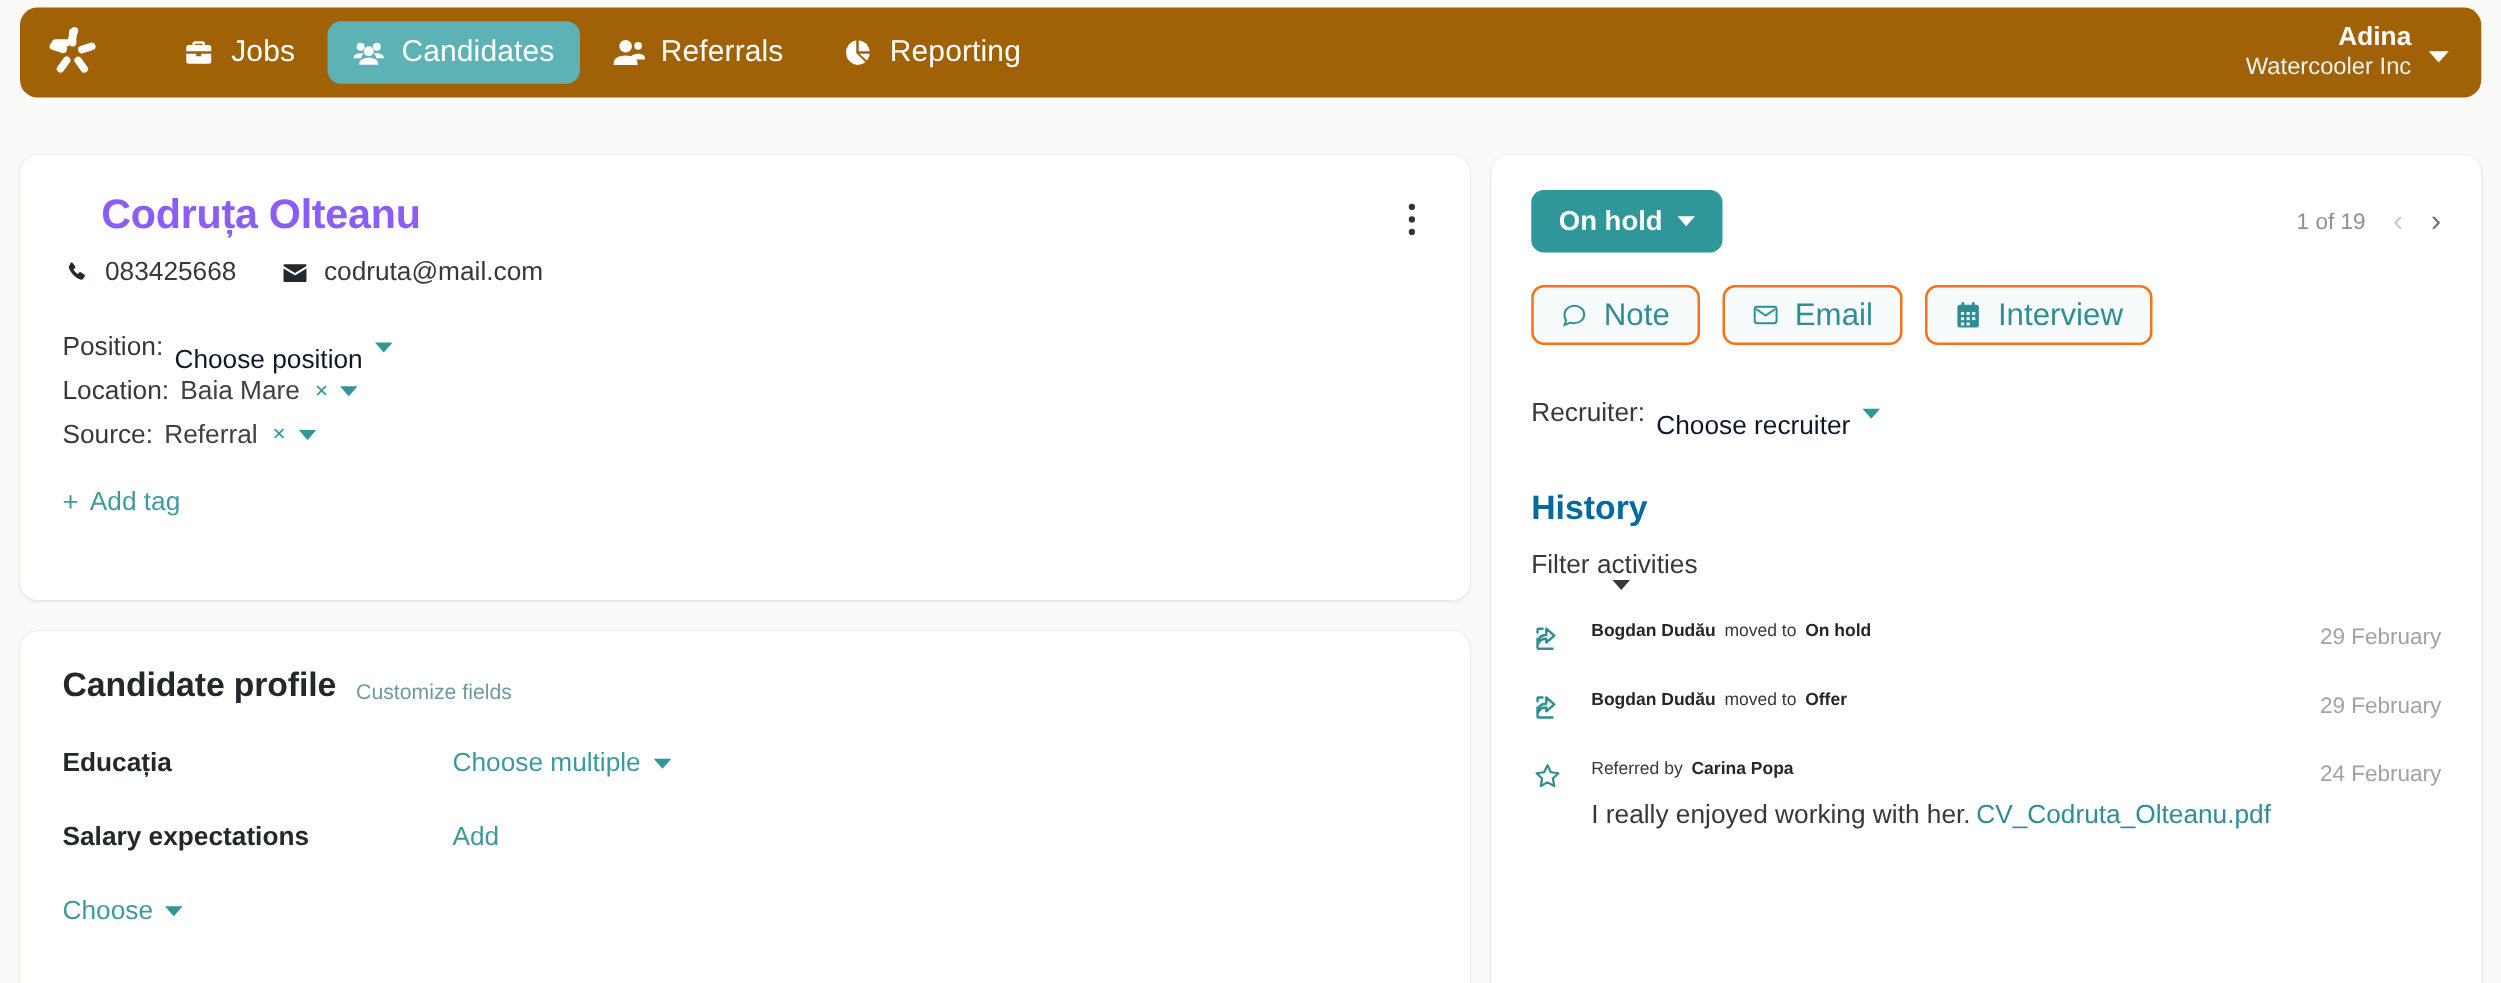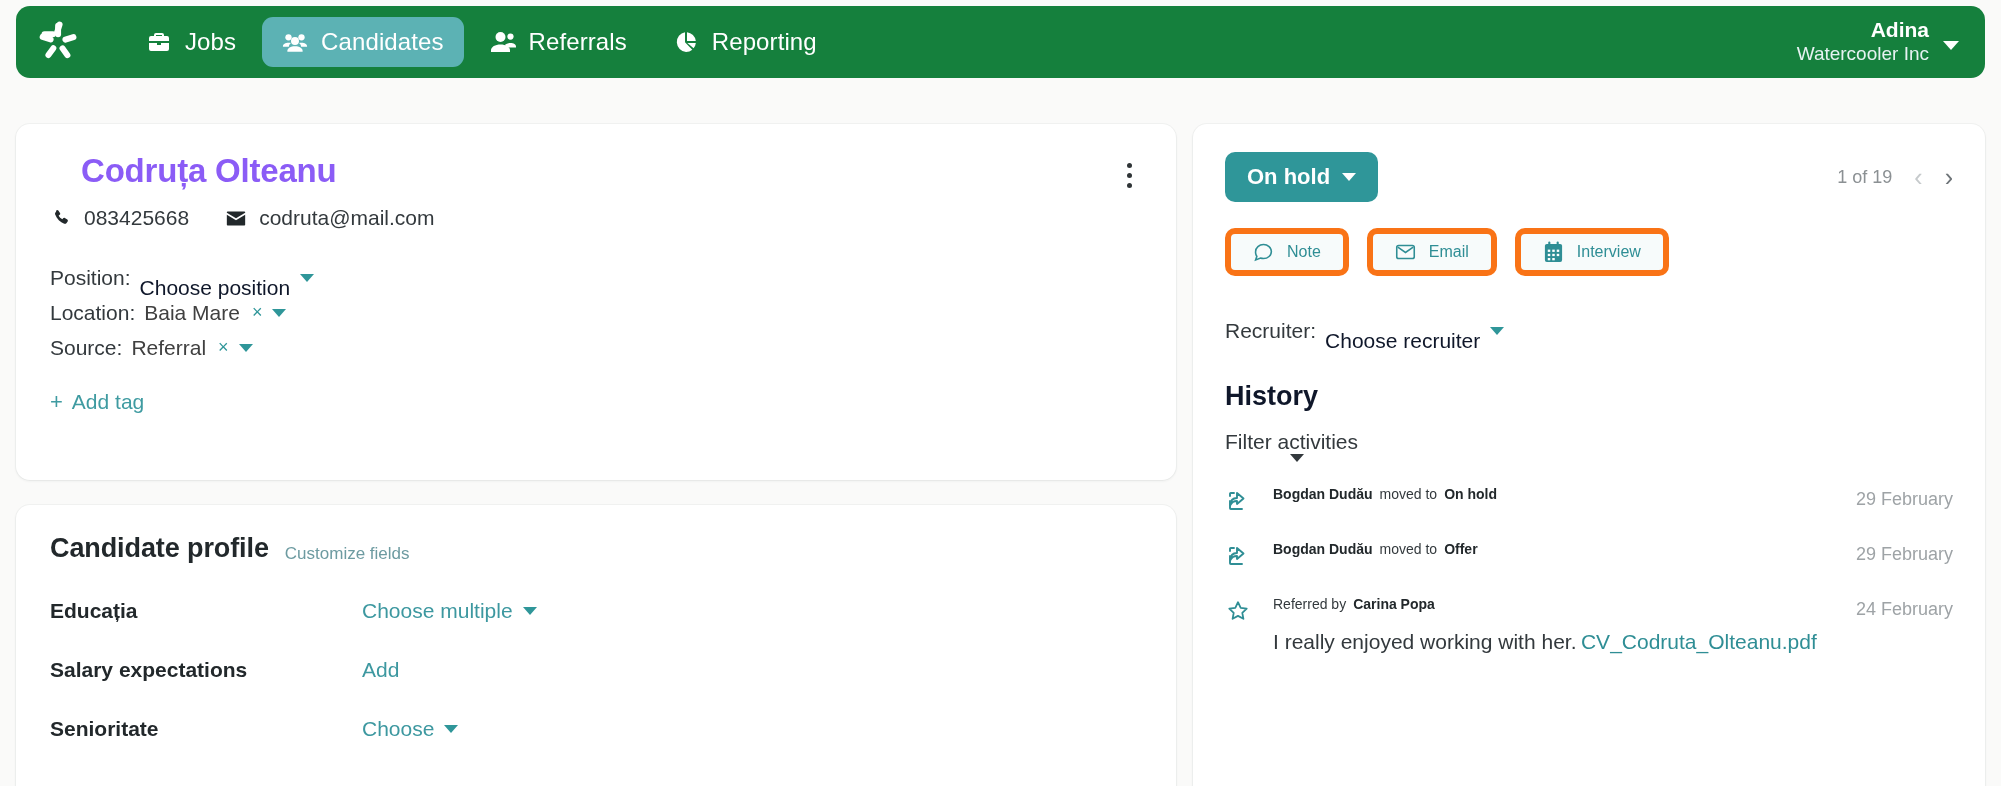--- a/index.html
+++ b/index.html
@@ -17,21 +17,21 @@
     -webkit-font-smoothing: antialiased;
   }
 
   
   .topbar {
     position: absolute;
     left: 16px;
     top: 6px;
     width: 1969px;
     height: 72px;
-    background: #15803d;
+    background: #a16207;
     border-radius: 14px;
     display: flex;
     align-items: center;
     padding: 0 22px 0 18px;
   }
 
   .brand-logo {
     width: 48px;
     height: 48px;
     margin-right: 44px;
@@ -269,46 +269,46 @@
     line-height: 1;
     cursor: pointer;
     font-family: "Liberation Sans", sans-serif;
   }
   .pager-prev { color: #c6cacc; }
   .pager-next { color: #6e7478; }
 
   .action-row { display: flex; gap: 18px; margin-top: 26px; }
   .action-btn {
     background: #f7fbfb;
-    border: 6px solid #f97316;
+    border: 2px solid #f97316;
     border-radius: 10px;
     height: 48px;
     padding: 0 22px;
     display: inline-flex;
     align-items: center;
     gap: 13px;
     color: #2f8e95;
-    font-size: 16px;
+    font-size: 25px;
     cursor: pointer;
     font-family: inherit;
   }
 
   .recruiter-row {
     display: flex;
     align-items: center;
     font-size: 21px;
     color: #33393d;
     margin-top: 33px;
   }
 
   .history-title {
     font-size: 27px;
     font-weight: bold;
-    color: #0f172a;
-    margin-top: 28px;
+    color: #0369a1;
+    margin-top: 38px;
   }
   .filter-row {
     display: inline-flex;
     align-items: center;
     font-size: 21px;
     color: #33393d;
     margin-top: 18px;
     cursor: pointer;
     flex-direction: column;
   }
@@ -526,21 +526,20 @@
   </div>
 
   <div class="field-row">
     <span class="field-label">Salary expectations</span>
     <span class="field-value">
       <span>Add</span>
     </span>
   </div>
 
   <div class="field-row">
-    <span class="field-label">Senioritate</span>
     <span class="field-value">
       <span>Choose</span>
       <span class="caret-teal"></span>
     </span>
   </div>
 
 </div>
 
 <div class="card" id="detail-card">
 

